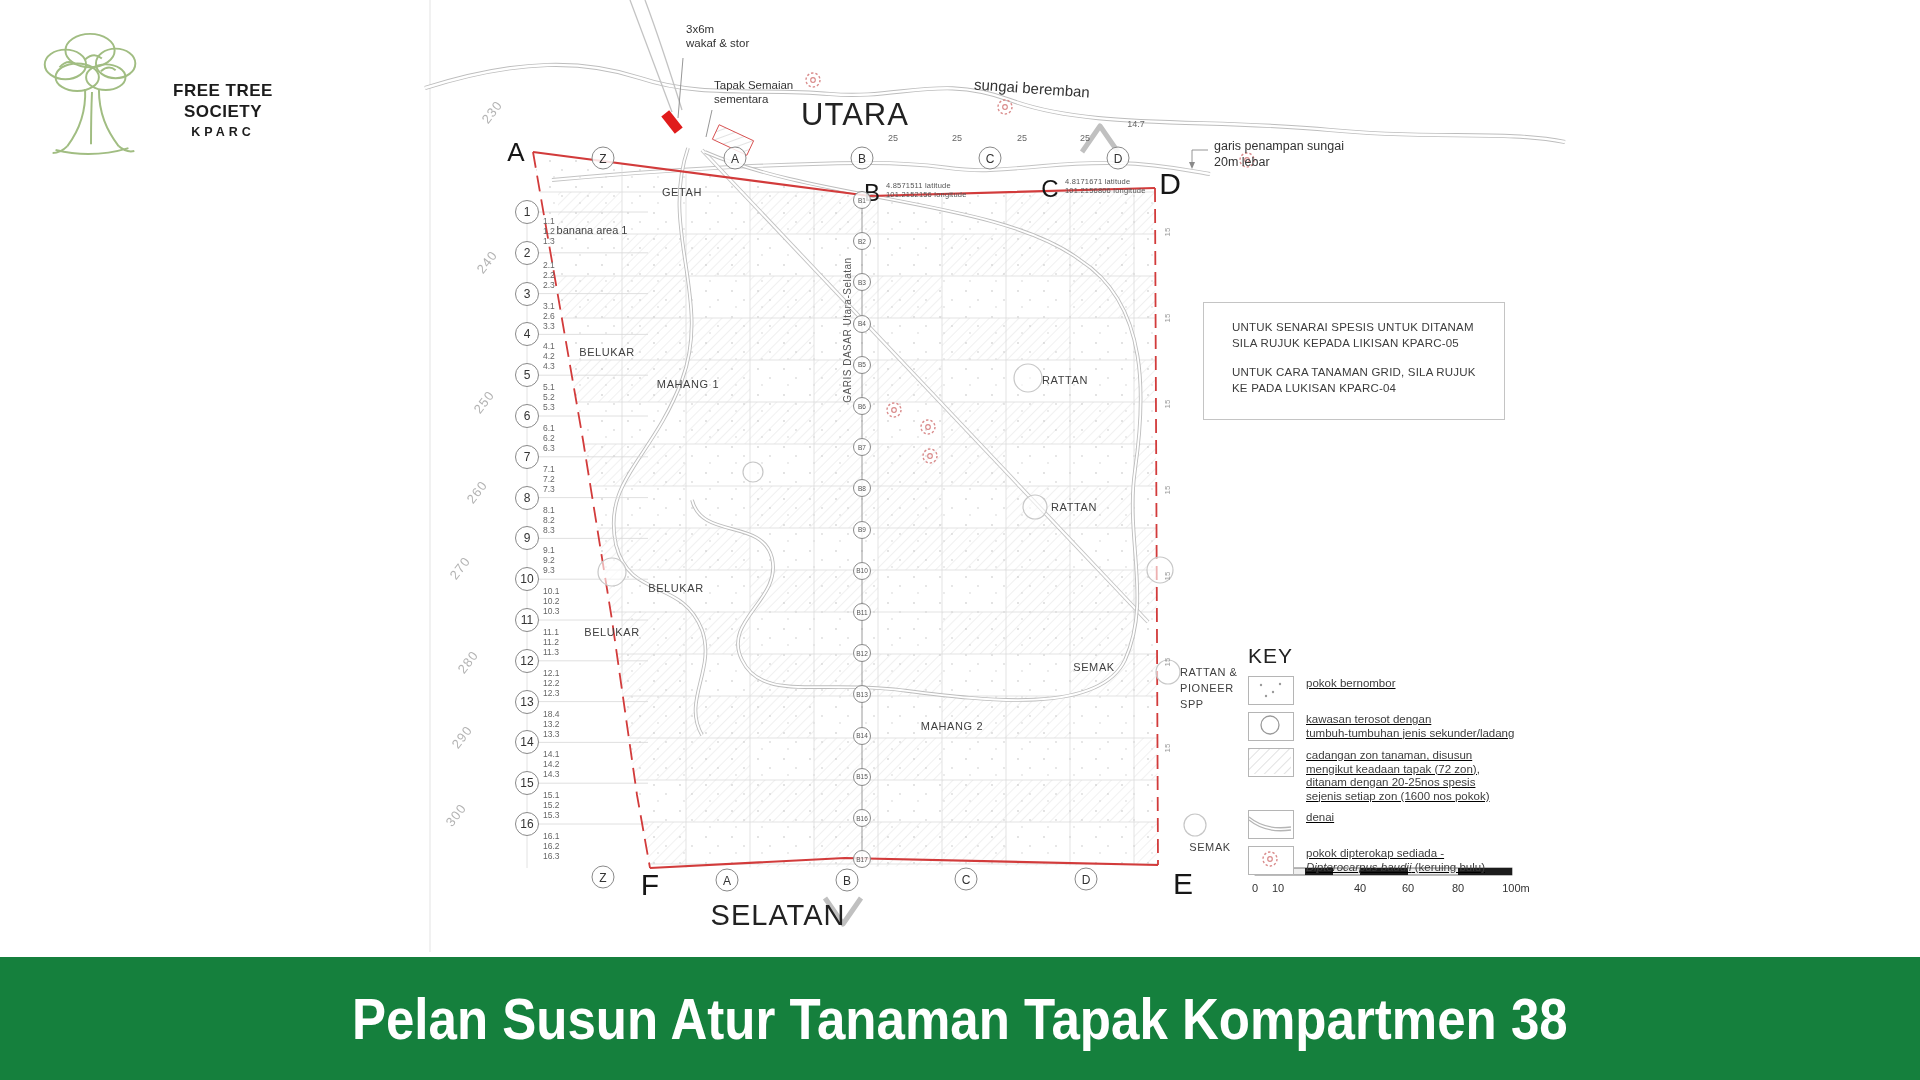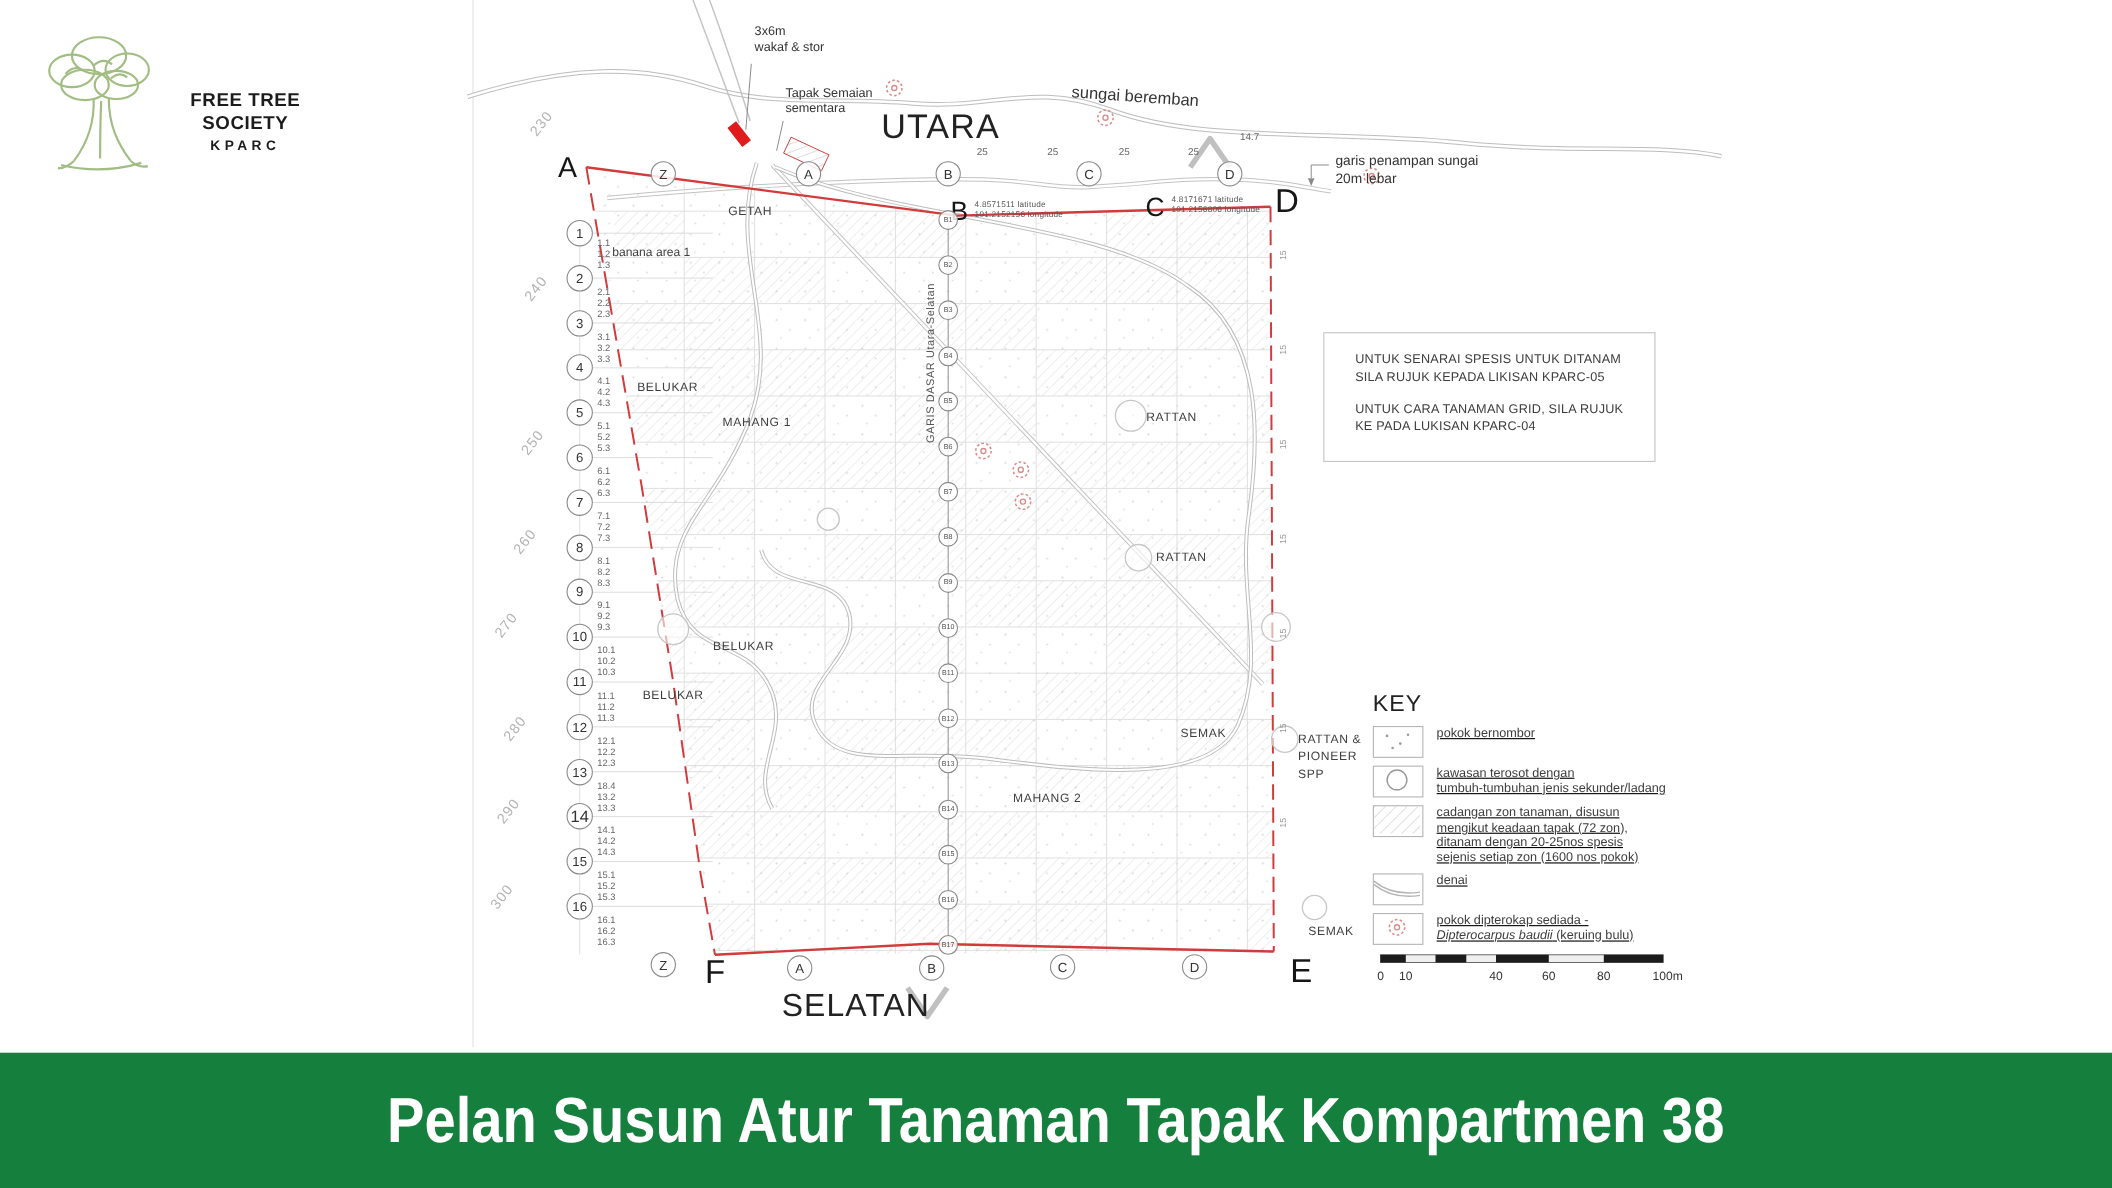--- a/index.html
+++ b/index.html
@@ -32,21 +32,21 @@
         display:flex;align-items:center;justify-content:center;color:#333;transform:translate(-50%,-50%);}
   .baseline-label{font-size:10px;color:#555;transform:translate(-50%,-50%) rotate(-90deg);letter-spacing:.5px;}
 
   
   .notes{position:absolute;left:1203px;top:302px;width:302px;height:118px;border:1px solid #c4c4c4;
          padding:16px 0 0 28px;box-sizing:border-box;font-size:11.5px;color:#3d3d3d;line-height:16px;letter-spacing:.2px;}
   .notes .gap{height:13px;}
 
   
   .key{position:absolute;left:1248px;top:628px;width:300px;}
-  .key-title{font-size:21px;color:#222;letter-spacing:1px;margin-bottom:8px;}
+  .key-title{font-size:21px;color:#222;letter-spacing:1px;margin-bottom:8px;margin-top:16px;}
   .key-item{display:flex;margin-bottom:7px;text-decoration:underline;}
   .key-swatch{width:44px;height:27px;border:1px solid #b5b5b5;flex:0 0 44px;margin-right:12px;position:relative;background:#fff;}
   .key-lines{font-size:11.5px;color:#3d3d3d;line-height:13.5px;padding-top:1px;}
   .key-lines .it{font-style:italic;margin-top:34px;}
 
   
   .scale-lbl{font-size:11px;color:#333;}
 
   
   .footer{position:absolute;left:0;top:957px;width:1920px;height:123px;background:#5a7e36;
@@ -433,21 +433,21 @@
         </div>
         <div class="circ" style="left: 527px; top: 252.8px; position: absolute; width: 22px; height: 22px; font-size: 12px;">2</div>
         <div class="subs lbl-left" style="left: 543px; top: 259.8px; position: absolute;">
           <div>2.1</div>
           <div>2.2</div>
           <div>2.3</div>
         </div>
         <div class="circ" style="left: 527px; top: 293.6px; position: absolute; width: 22px; height: 22px; font-size: 12px;">3</div>
         <div class="subs lbl-left" style="left: 543px; top: 300.6px; position: absolute;">
           <div>3.1</div>
-          <div>3.2</div>
+          <div>2.6</div>
           <div>3.3</div>
         </div>
         <div class="circ" style="left: 527px; top: 334.4px; position: absolute; width: 22px; height: 22px; font-size: 12px;">4</div>
         <div class="subs lbl-left" style="left: 543px; top: 341.4px; position: absolute;">
           <div>4.1</div>
           <div>4.2</div>
           <div>4.3</div>
         </div>
         <div class="circ" style="left: 527px; top: 375.2px; position: absolute; width: 22px; height: 22px; font-size: 12px;">5</div>
         <div class="subs lbl-left" style="left: 543px; top: 382.2px; position: absolute;">
@@ -496,21 +496,21 @@
           <div>12.1</div>
           <div>12.2</div>
           <div>12.3</div>
         </div>
         <div class="circ" style="left: 527px; top: 701.6px; position: absolute; width: 22px; height: 22px; font-size: 12px;">13</div>
         <div class="subs lbl-left" style="left: 543px; top: 708.6px; position: absolute;">
           <div>18.4</div>
           <div>13.2</div>
           <div>13.3</div>
         </div>
-        <div class="circ" style="left: 527px; top: 742.4px; position: absolute; width: 22px; height: 22px; font-size: 15px;">14</div>
+        <div class="circ" style="left: 527px; top: 742.4px; position: absolute; width: 22px; height: 22px; font-size: 12px;">14</div>
         <div class="subs lbl-left" style="left: 543px; top: 749.4px; position: absolute;">
           <div>14.1</div>
           <div>14.2</div>
           <div>14.3</div>
         </div>
         <div class="circ" style="left: 527px; top: 783.2px; position: absolute; width: 22px; height: 22px; font-size: 12px;">15</div>
         <div class="subs lbl-left" style="left: 543px; top: 790.2px; position: absolute;">
           <div>15.1</div>
           <div>15.2</div>
           <div>15.3</div>

